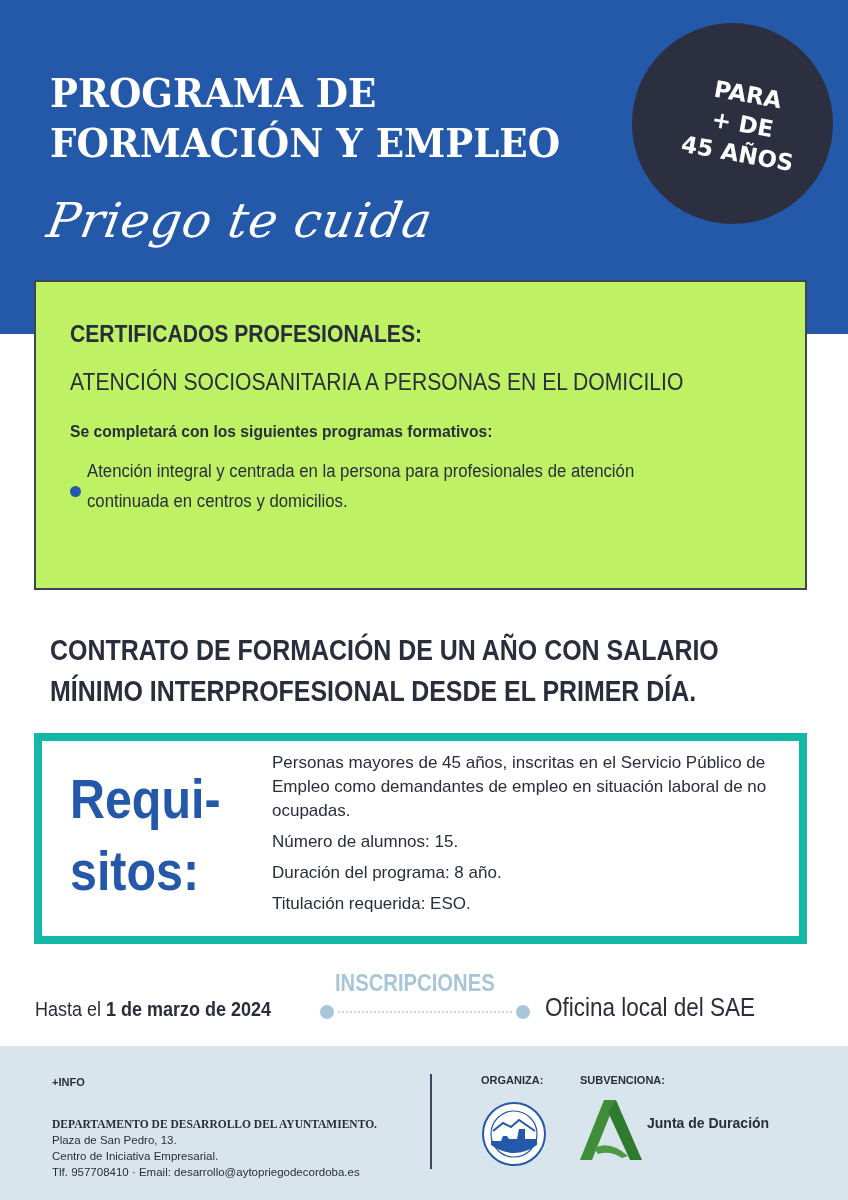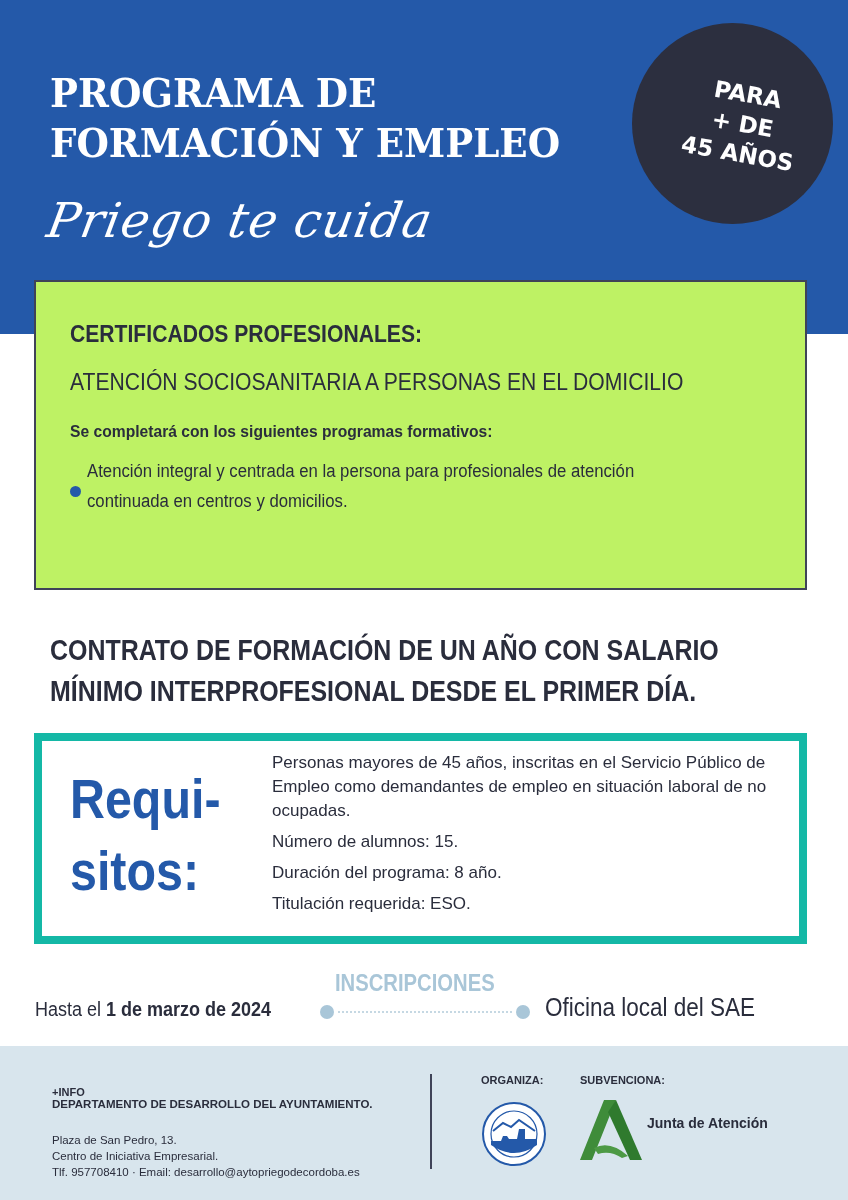--- a/index.html
+++ b/index.html
@@ -49,22 +49,22 @@
     .enroll-deadline { position: absolute; left: 35px; top: 998px; font-size: 20px; color: #2a2d3c;
       white-space: nowrap; transform: scaleX(0.9); transform-origin: left top; }
     .enroll-deadline b { font-weight: bold; }
     .enroll-line { position: absolute; left: 320px; top: 1005px; width: 210px; height: 14px; }
     .dot-big { position: absolute; top: 0; width: 14px; height: 14px; border-radius: 50%; background: #a9c6d8; }
     .dots { position: absolute; left: 18px; right: 18px; top: 6px; border-top: 2px dotted #c5d8e3; }
     .enroll-place { position: absolute; left: 545px; top: 993px; font-size: 25px; color: #2a2d3c;
       white-space: nowrap; transform: scaleX(0.9); transform-origin: left top; }
 
     .footer { position: absolute; left: 0; top: 1046px; width: 848px; height: 154px; background: #d8e5ed; }
-    .info-label { position: absolute; left: 52px; top: 40px; font-weight: bold; font-size: 11px; color: #2a2d3c; text-align: right; }
-    .info-dept { position: absolute; left: 52px; top: 52px; font-weight: bold; font-size: 11.5px; color: #2a2d3c; white-space: nowrap; }
+    .info-label { position: absolute; left: 52px; top: 30px; font-weight: bold; font-size: 11px; color: #2a2d3c; text-align: right; }
+    .info-dept { position: absolute; left: 52px; top: 72px; font-weight: bold; font-size: 11.5px; color: #2a2d3c; white-space: nowrap; font-family: Liberation Serif, serif; }
     .info-line { position: absolute; left: 52px; font-size: 11.5px; color: #2a2d3c; white-space: nowrap; margin-top: 12px; }
     .divider { position: absolute; left: 430px; top: 28px; width: 2px; height: 95px; background: #3f4358; }
     .org-label { position: absolute; left: 481px; top: 28px; font-weight: bold; font-size: 11px; color: #2a2d3c; }
     .sub-label { position: absolute; left: 580px; top: 28px; font-weight: bold; font-size: 11px; color: #2a2d3c; }
     .org-logo { position: absolute; left: 481px; top: 55px; width: 66px; height: 66px; }
     .junta-logo { position: absolute; left: 580px; top: 52px; width: 62px; height: 64px; }
     .junta-name { position: absolute; left: 647px; top: 69px; font-weight: bold; font-size: 14px; color: #2a2d3c; white-space: nowrap; }
     .junta-sub { position: absolute; left: 647px; top: 89px; font-size: 10px; line-height: 12px; color: #3f4358; width: 170px; }
   </style>
 </head>
@@ -145,14 +145,14 @@
     <path d="M12 30 L22 22 L30 26 L38 19 L54 30" fill="none" stroke="#2459a9" stroke-width="2"></path>
     <path d="M10 40 L20 40 L22 35 L26 35 L28 38 L36 38 L38 28 L44 28 L44 38 L56 38 L56 44 Q33 60 10 44 Z" fill="#2459a9"></path>
   </svg>
 
   <div class="sub-label">SUBVENCIONA:</div>
   <svg class="junta-logo" viewBox="0 0 62 64">
     <polygon points="24,2 36,2 12,62 0,62" fill="#3f8c3a"></polygon>
     <polygon points="36,2 62,62 50,62 28,14" fill="#2f7a2e"></polygon>
     <path d="M14 50 Q30 42 48 58 L42 60 Q30 52 18 56 Z" fill="#4d9a45"></path>
   </svg>
-  <div class="junta-name">Junta de Atención</div>
+  <div class="junta-name">Junta de Duración</div>
 </div>
 
 </body></html>

